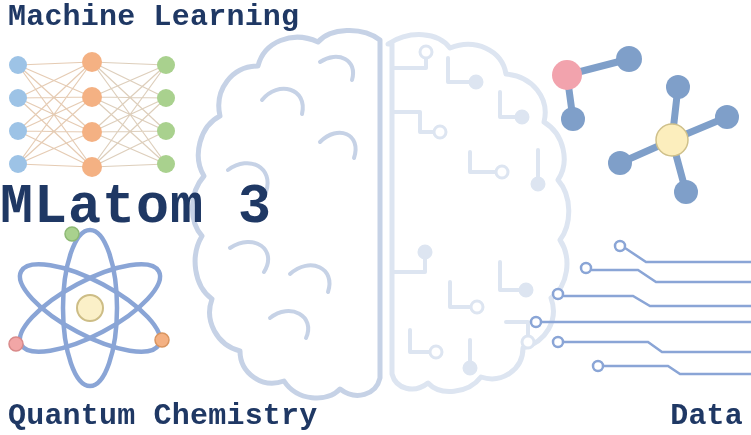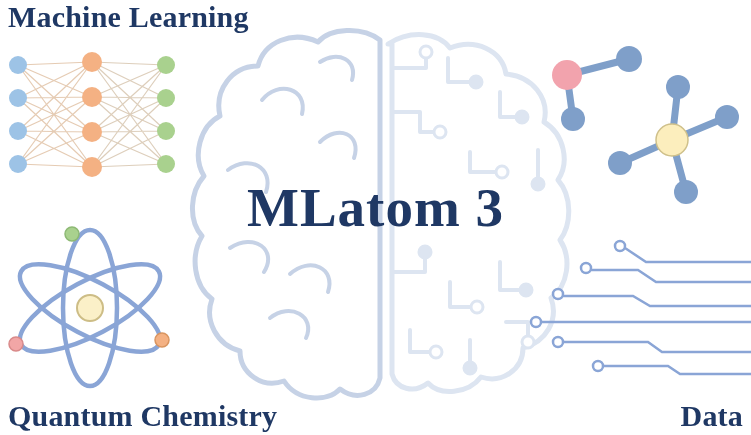--- a/index.html
+++ b/index.html
@@ -1,39 +1,38 @@
 <!DOCTYPE html>
 <html><head>
 <meta charset="utf-8">
 <style>
   html,body{margin:0;padding:0;background:#ffffff;}
   .canvas{
     position:relative;
     width:751px;height:435px;
     background:#ffffff;
     overflow:hidden;
-    font-family:Liberation Serif, serif;
+    font-family:Liberation Mono, monospace;
   }
   .corner-label{
     position:absolute;
     font-size:30px;
     font-weight:700;
     color:#1f3864;
     letter-spacing:.2px;
     white-space:nowrap;
     z-index:5;
   }
   .tl{left:8px;top:0px;}
   .tr{right:8px;top:0px;}
   .bl{left:8px;bottom:2px;}
   .br{right:8px;bottom:2px;}
   .main-title{
     position:absolute;
     left:0;right:0;top:176px;
-    text-align:center;
     font-size:55px;
     font-weight:700;
     color:#1f3864;
     letter-spacing:1px;
     z-index:4;
   }
   .art{position:absolute;z-index:1;}
 </style>
 </head>
 <body>

